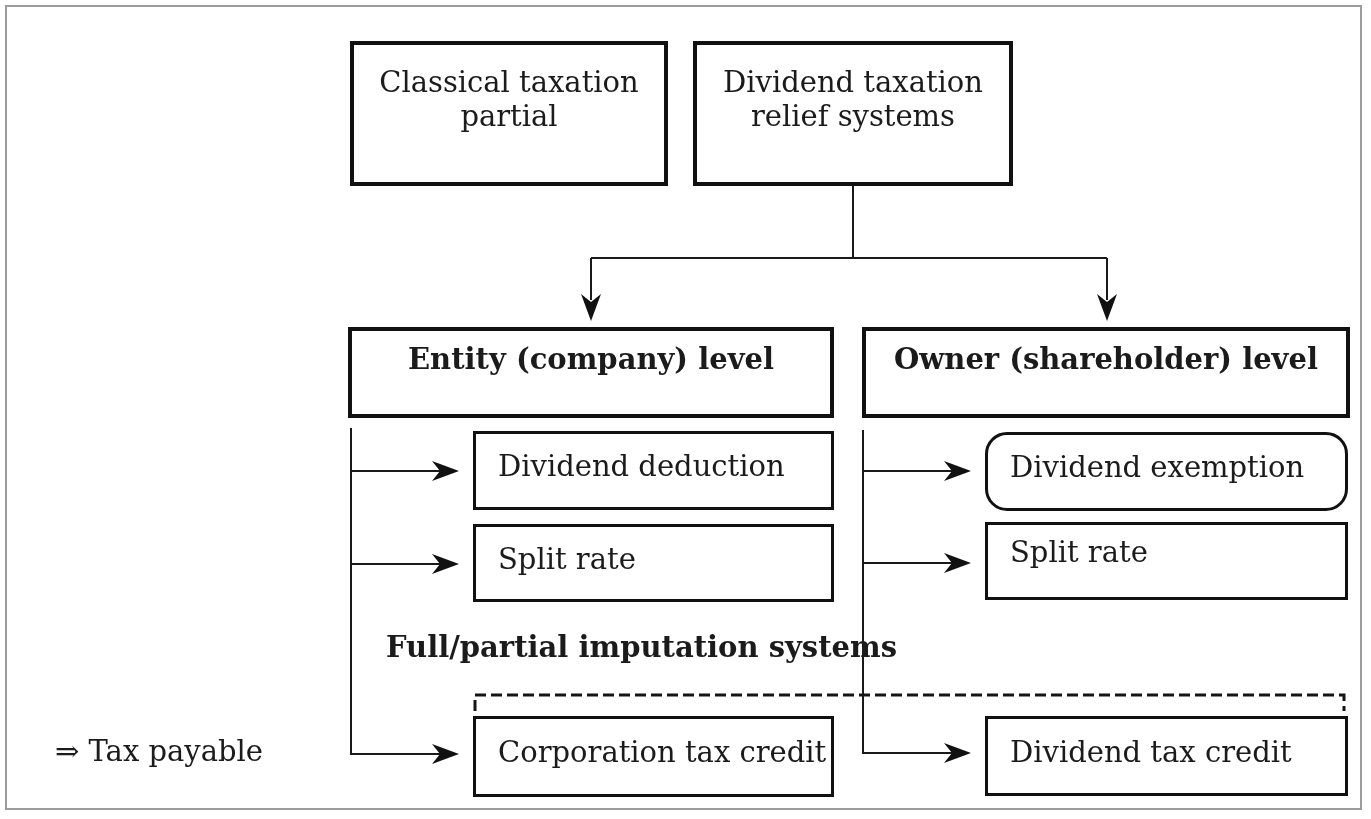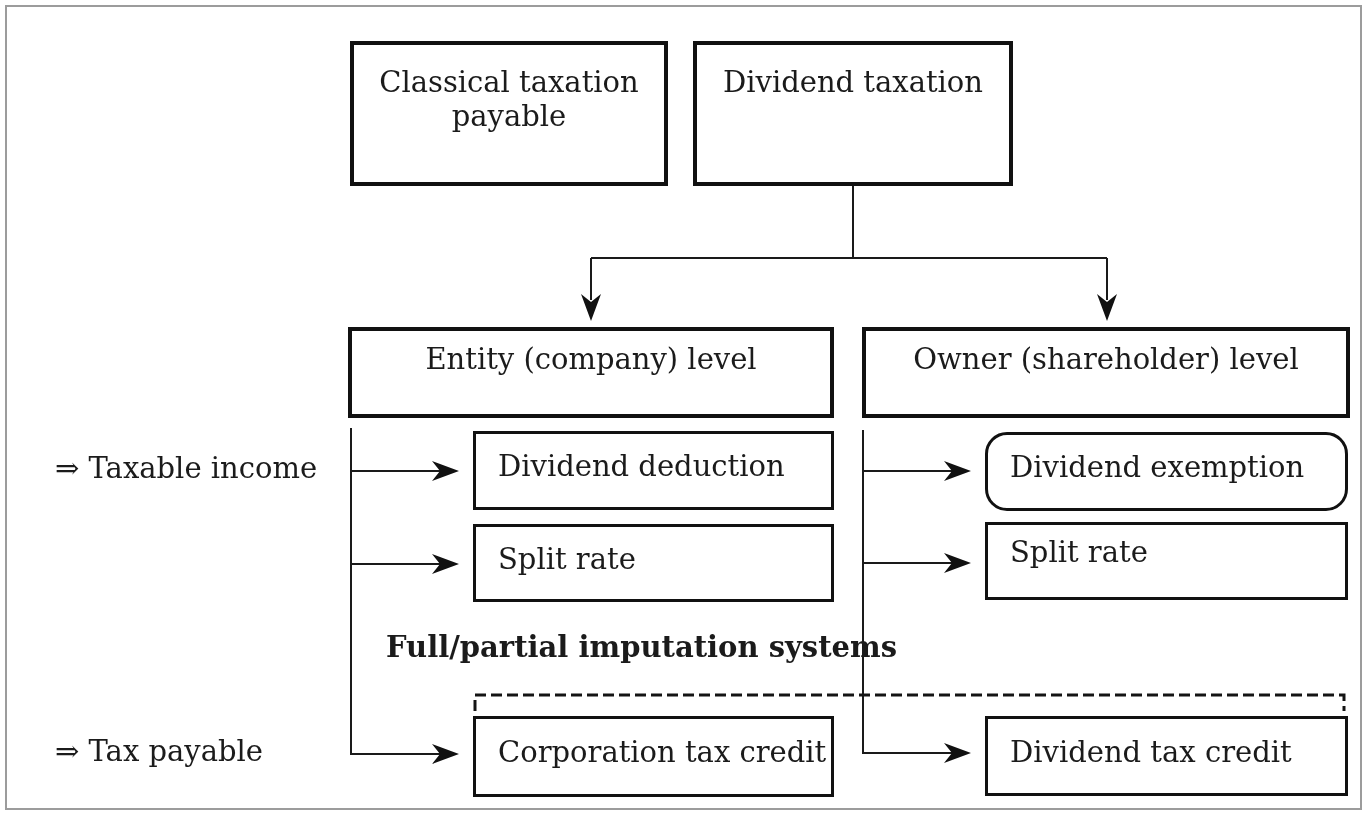--- a/index.html
+++ b/index.html
@@ -40,21 +40,21 @@
     font-size: 29px;
     line-height: 34px;
     text-align: center;
   }
   .dbox.thin { border-width: 3px; }
   .dbox.top-box {
     flex-direction: column;
     justify-content: flex-start;
     padding-top: 20px;
   }
-  .dbox.level-box { padding-bottom: 28px; }
+  .dbox.level-box { padding-bottom: 28px; font-weight: bold; }
   .dbox.child-box {
     justify-content: flex-start;
     text-align: left;
     padding-left: 22px;
     padding-bottom: 9px;
   }
   .row-label {
     position: absolute;
     font-size: 29px;
     line-height: 36px;
@@ -101,36 +101,34 @@
     <path class="line-stroke" d="M863,563 H954"></path>
     <polygon class="arrow-fill" points="971,471 944,461 952,471 944,481"></polygon>
     <polygon class="arrow-fill" points="971,563 944,553 952,563 944,573"></polygon>
     <polygon class="arrow-fill" points="971,753 944,743 952,753 944,763"></polygon>
 
     <path class="dash-stroke" d="M475,711 V695 H1344 V711"></path>
   </svg>
 
   <div class="dbox top-box" style="left:350px; top:41px; width:318px; height:145px;">
     <div>Classical taxation</div>
-    <div>payable</div>
+    <div>partial</div>
   </div>
   <div class="dbox top-box" style="left:693px; top:41px; width:320px; height:145px;align-items:center;">
     <div>Dividend taxation</div>
+    <div>relief systems</div>
   </div>
 
   <div class="dbox level-box" style="left:348px; top:327px; width:486px; height:91px;">
     <span>Entity (company) level</span>
   </div>
   <div class="dbox level-box" style="left:862px; top:327px; width:488px; height:91px;">
     <span>Owner (shareholder) level</span>
   </div>
 
-  <div class="row-label" style="left:55px; top:450px;">
-    <span>⇒ Taxable income</span>
-  </div>
   <div class="row-label" style="left:55px; top:733px;">
     <span>⇒ Tax payable</span>
   </div>
 
   <div class="dbox thin child-box" style="left:473px; top:431px; width:361px; height:79px;">
     <span>Dividend deduction</span>
   </div>
   <div class="dbox thin child-box" style="left:473px; top:524px; width:361px; height:78px;">
     <span>Split rate</span>
   </div>

